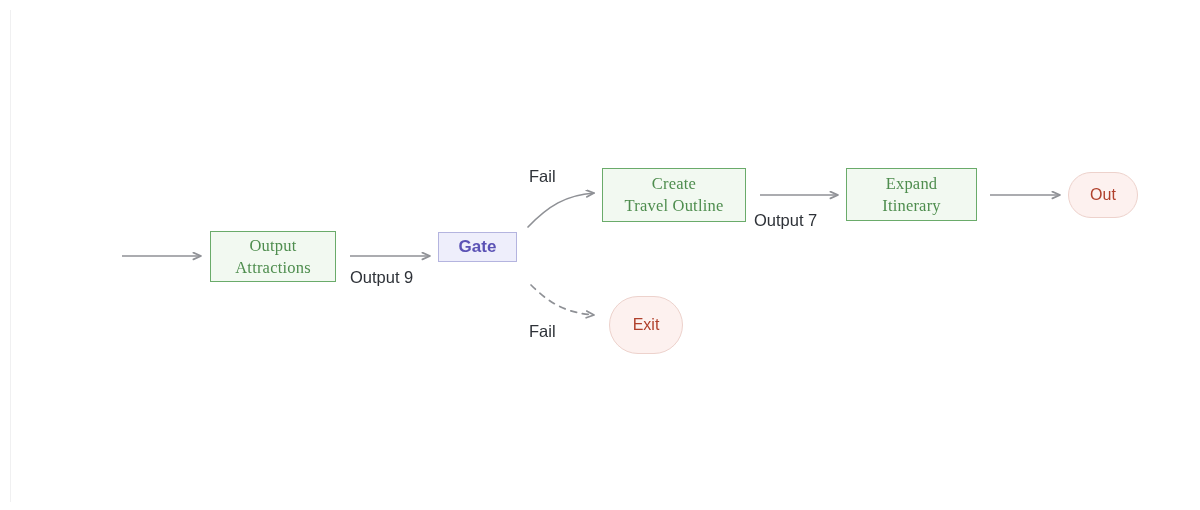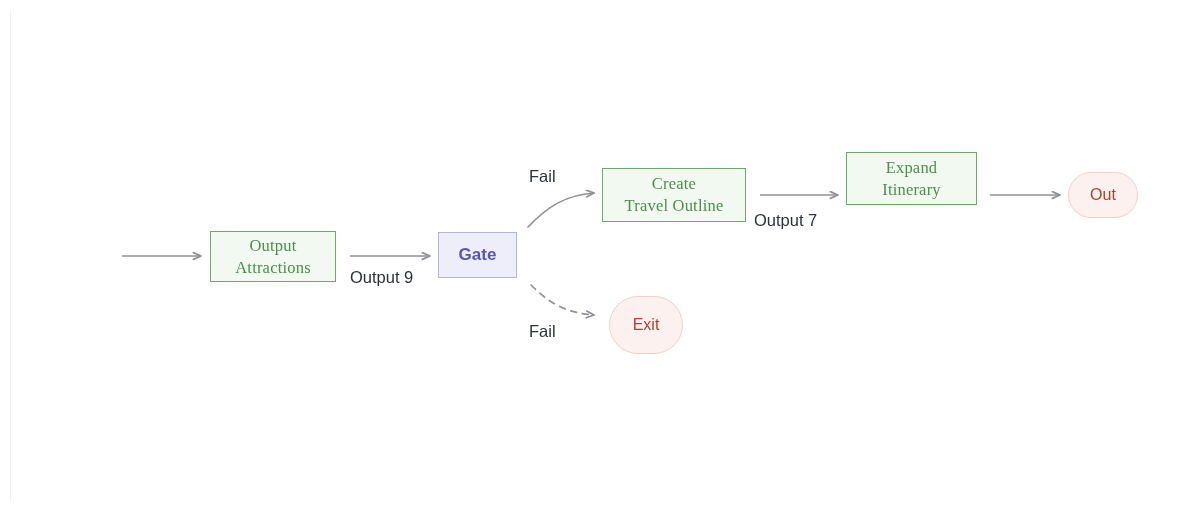--- a/index.html
+++ b/index.html
@@ -111,30 +111,30 @@
   <div class="edge-label" style="left:529px; top:322px;">Fail</div>
 
   <div class="edge-label" style="left:754px; top:211px;">Output 7</div>
 
 
   <div class="node node-process" style="left:210px; top:231px; width:126px; height:51px;">
     <span>Output
 Attractions</span>
   </div>
 
-  <div class="node node-gate" style="left:438px; top:232px; width:79px; height:46px;">
+  <div class="node node-gate" style="left:438px; top:232px; width:79px; height:30px;">
     <span>Gate</span>
   </div>
 
   <div class="node node-process" style="left:602px; top:168px; width:144px; height:54px;">
     <span>Create
 Travel Outline</span>
   </div>
 
-  <div class="node node-process" style="left:846px; top:152px; width:131px; height:53px;">
+  <div class="node node-process" style="left:846px; top:168px; width:131px; height:53px;">
     <span>Expand
 Itinerary</span>
   </div>
 
   <div class="node node-terminal shape-stadium" style="left:1068px; top:172px; width:70px; height:46px; font-size:16px;">
     <span>Out</span>
   </div>
 
   <div class="node node-terminal shape-stadium" style="left:609px; top:296px; width:74px; height:58px; font-size:16px;">
     <span>Exit</span>

